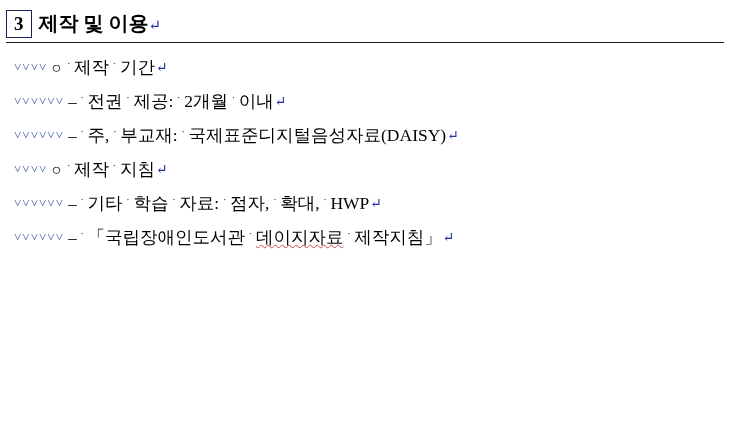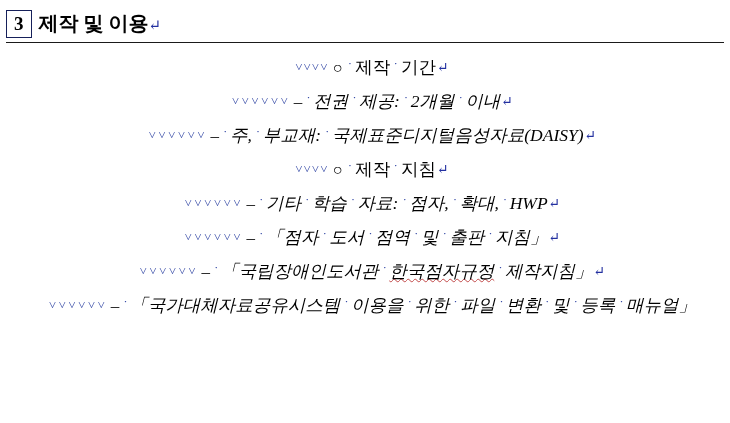--- a/index.html
+++ b/index.html
@@ -58,21 +58,20 @@
     left: 6px;
     right: 6px;
     top: 38px;
     border-top: 1.4px solid #1a1a1a;
   }
 
   
   .lines {
     margin-top: 12px;
     padding-left: 8px;
-    text-align: center;
   }
   .line {
     height: 34px;
     line-height: 34px;
     white-space: nowrap;
     font-size: 17px;
   }
   .line .dots {
     color: #3a4ea8;
     font-size: 13px;
@@ -100,39 +99,37 @@
     vertical-align: 1px;
     margin-left: 1px;
   }
   .underline-wavy {
     text-decoration: underline;
     text-decoration-style: wavy;
     text-decoration-color: #c24a4a;
     text-decoration-thickness: 1px;
   }
   .lvl1 { padding-left: 6px; }
-  .lvl2 { padding-left: 6px; font-style: italic; }
+  .lvl2 { padding-left: 6px; }
 </style>
 </head>
 <body>
 
 <div class="doc">
 
   <div class="heading-row">
     <span class="heading-num">3</span>
     <span class="heading-text">
       <span>제작 및 이용</span><span class="pilcrow">↵</span>
     </span>
   </div>
   <div class="heading-rule"></div>
 
   <div class="lines" id="lines">
       <div class="line lvl1"><span class="dots">˅˅˅˅ </span><span class="bullet">○</span><span class="sp"> ˙ </span><span class="txt">제작<span class="sp"> ˙ </span>기간</span><span class="pilcrow">↵</span></div>
       <div class="line lvl2"><span class="dots">˅˅˅˅˅˅ </span><span class="dash">–</span><span class="sp"> ˙ </span><span class="txt">전권<span class="sp"> ˙ </span>제공:<span class="sp"> ˙ </span>2개월<span class="sp"> ˙ </span>이내</span><span class="pilcrow">↵</span></div>
       <div class="line lvl2"><span class="dots">˅˅˅˅˅˅ </span><span class="dash">–</span><span class="sp"> ˙ </span><span class="txt">주,<span class="sp"> ˙ </span>부교재:<span class="sp"> ˙ </span>국제표준디지털음성자료(DAISY)</span><span class="pilcrow">↵</span></div>
       <div class="line lvl1"><span class="dots">˅˅˅˅ </span><span class="bullet">○</span><span class="sp"> ˙ </span><span class="txt">제작<span class="sp"> ˙ </span>지침</span><span class="pilcrow">↵</span></div>
       <div class="line lvl2"><span class="dots">˅˅˅˅˅˅ </span><span class="dash">–</span><span class="sp"> ˙ </span><span class="txt">기타<span class="sp"> ˙ </span>학습<span class="sp"> ˙ </span>자료:<span class="sp"> ˙ </span>점자,<span class="sp"> ˙ </span>확대,<span class="sp"> ˙ </span>HWP</span><span class="pilcrow">↵</span></div>
-      <div class="line lvl2"><span class="dots">˅˅˅˅˅˅ </span><span class="dash">–</span><span class="sp"> ˙ </span><span class="txt">「점자<span class="sp"> ˙ </span>도서<span class="sp"> ˙ </span>점역<span class="sp"> ˙ </span>및<span class="sp"> ˙ </span>출판<span class="sp"> ˙ </span>지침」</span><span class="pilcrow">↵</span></div>
-      <div class="line lvl2"><span class="dots">˅˅˅˅˅˅ </span><span class="dash">–</span><span class="sp"> ˙ </span><span class="txt">「국립장애인도서관<span class="sp"> ˙ </span><span class="underline-wavy">한국점자규정</span><span class="sp"> ˙ </span>제작지침」</span><span class="pilcrow">↵</span></div>
-      <div class="line lvl2"><span class="dots">˅˅˅˅˅˅ </span><span class="dash">–</span><span class="sp"> ˙ </span><span class="txt">「국가대체자료공유시스템<span class="sp"> ˙ </span>이용을<span class="sp"> ˙ </span>위한<span class="sp"> ˙ </span>파일<span class="sp"> ˙ </span>변환<span class="sp"> ˙ </span>및<span class="sp"> ˙ </span>등록<span class="sp"> ˙ </span>매뉴얼」</span></div>
+      <div class="line lvl2"><span class="dots">˅˅˅˅˅˅ </span><span class="dash">–</span><span class="sp"> ˙ </span><span class="txt">「국립장애인도서관<span class="sp"> ˙ </span><span class="underline-wavy">데이지자료</span><span class="sp"> ˙ </span>제작지침」</span><span class="pilcrow">↵</span></div>
     </div>
 
 </div>
 
 </body></html>

